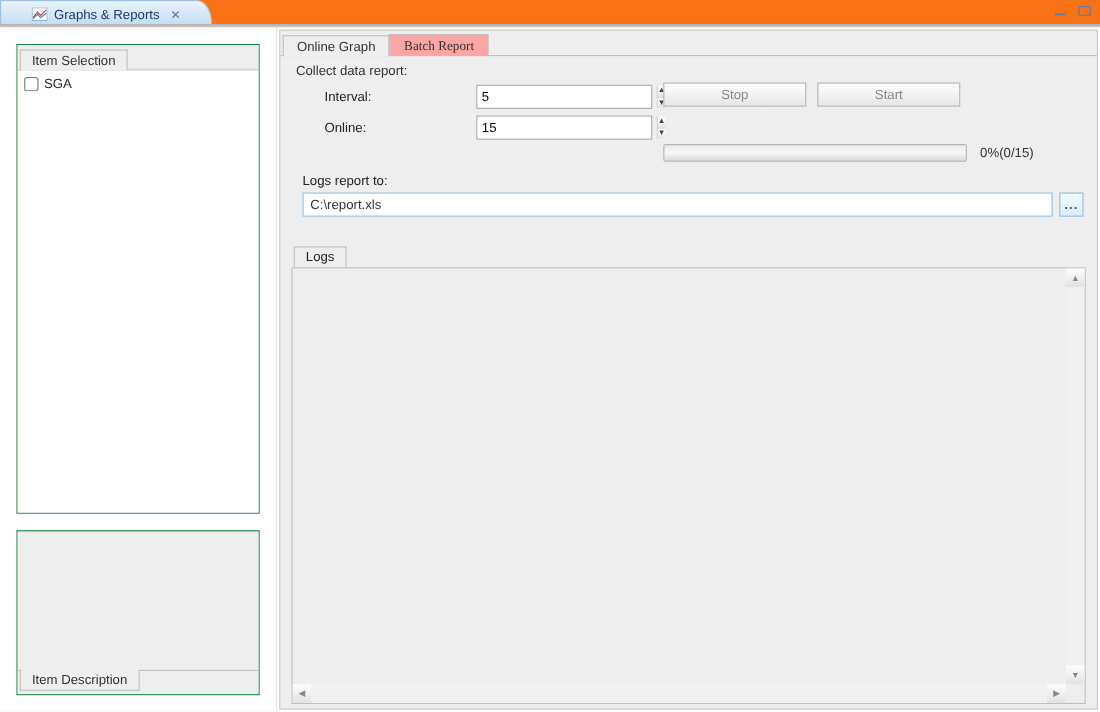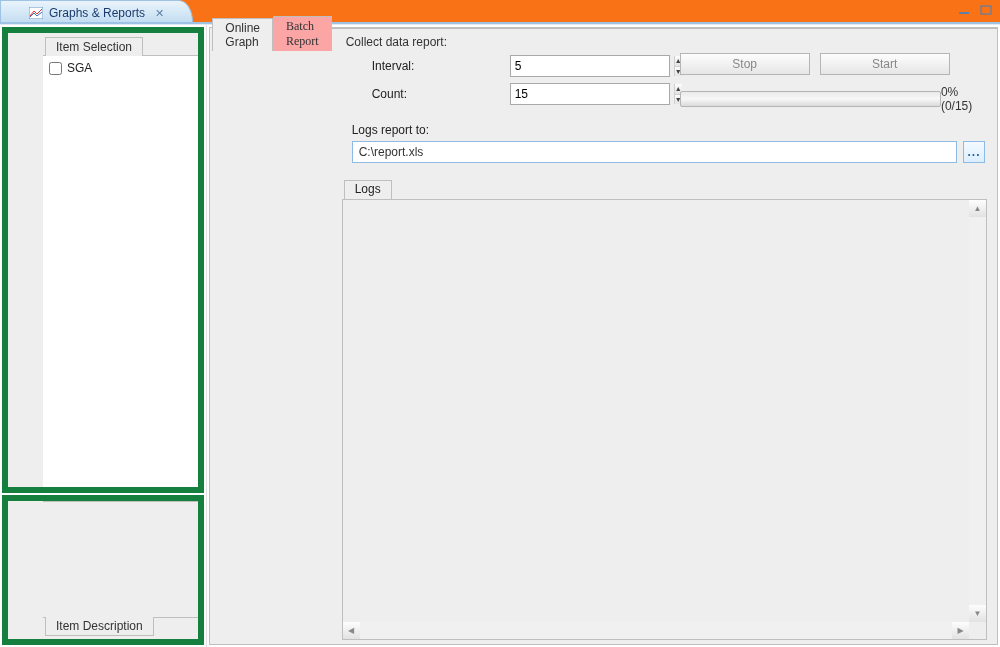--- a/index.html
+++ b/index.html
@@ -68,24 +68,23 @@
     height:calc(647px - 24px);
     border-top:1px solid #dfeaf4;
   }
   .left-col {
     width:252px;
     display:flex;
     flex-direction:column;
     border-right:1px solid #e1e1e1;
   }
   .panel {
-    border:6px solid #15803d;
-    background:#eeeeee;
-    margin:2px;
-    padding-left:35px;
+    border:1px solid #15803d;
+    background:#eeeeee;
+    margin:15px;
   }
   .panel-tabs {
     height:22px;
     display:flex;
     align-items:flex-end;
     padding-left:2px;
     background:#eeeeee;
   }
   .panel-tab {
     padding:2px 10px;
@@ -141,21 +140,21 @@
     width:100%; height:100%;
   }
   
   #item-description-panel { }
   #item-description-panel .panel-body { order:1; }
 
   
   .right-col {
     flex:1;
     display:flex;
-    flex-direction:row;
+    flex-direction:column;
     margin:2px;
     border:1px solid #bfbfbf;
     background:#eeeeee;
   }
   .right-tabs {
     height:22px;
     display:flex;
     align-items:flex-end;
     background:#eeeeee;
     padding-left:2px;
@@ -237,21 +236,23 @@
     border:1px solid #b5b5b5;
     background:linear-gradient(#fdfdfd,#e6e6e6);
     color:#888;
     font:inherit;
     cursor:pointer;
   }
 
   .progress-row {
     display:flex;
     align-items:center;
+    gap:12px;
     margin-left:8px;
+    margin-top:24px;
   }
   .progress {
     width:276px;
     height:16px;
     border:1px solid #b5b5b5;
     border-radius:2px;
     background:linear-gradient(#eaeaea,#f7f7f7 50%, #dadada);
   }
   .progress-text { color:#333; font-size:12px; }
 
@@ -289,21 +290,21 @@
     justify-content:center;
     color:#2b5fa4;
     cursor:pointer;
     font-weight:bold;
     letter-spacing:1px;
   }
 
   
   .logs-group {
     flex:1;
-    margin-top:16px;
+    margin-top:26px;
     display:flex;
     flex-direction:column;
   }
   .logs-tabs {
     height:20px;
     display:flex;
     padding-left:2px;
   }
   .logs-tab {
     padding:1px 10px;
@@ -413,21 +414,21 @@
             <span class="opt-label">Interval:</span>
             <div class="spinner-wrap">
               <input value="5" style="">
               <div class="spin-btns">
                 <div class="spin-btn">▲</div>
                 <div class="spin-btn">▼</div>
               </div>
             </div>
           </div>
           <div class="options-row">
-            <span class="opt-label">Count:</span>
+            <span class="opt-label">Online:</span>
             <div class="spinner-wrap">
               <input value="15" style="">
               <div class="spin-btns">
                 <div class="spin-btn">▲</div>
                 <div class="spin-btn">▼</div>
               </div>
             </div>
           </div>
         </div>
         <div class="collect-right">

